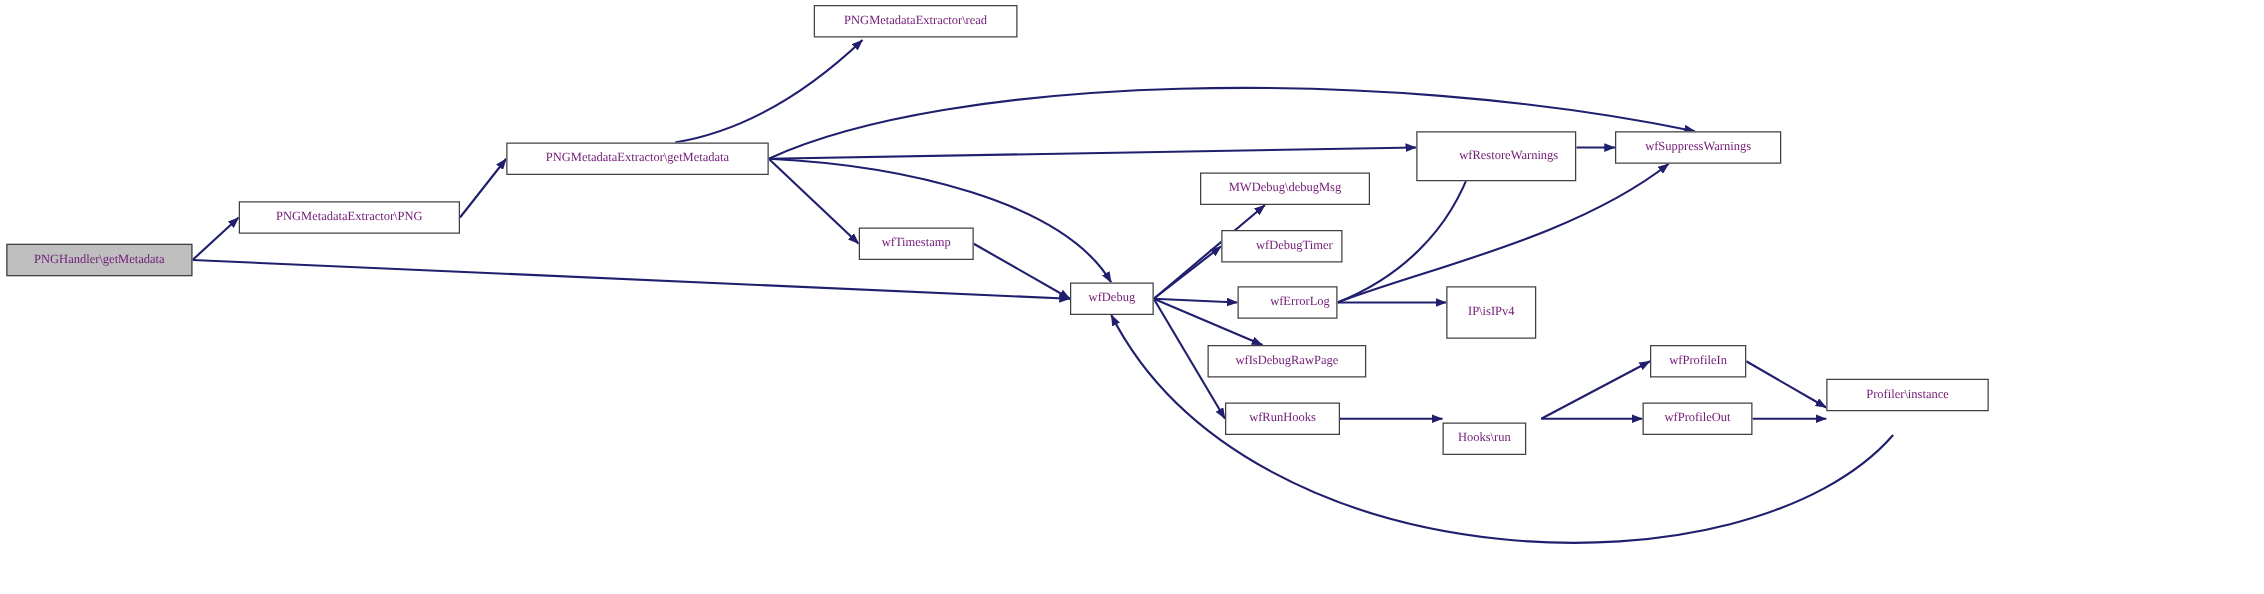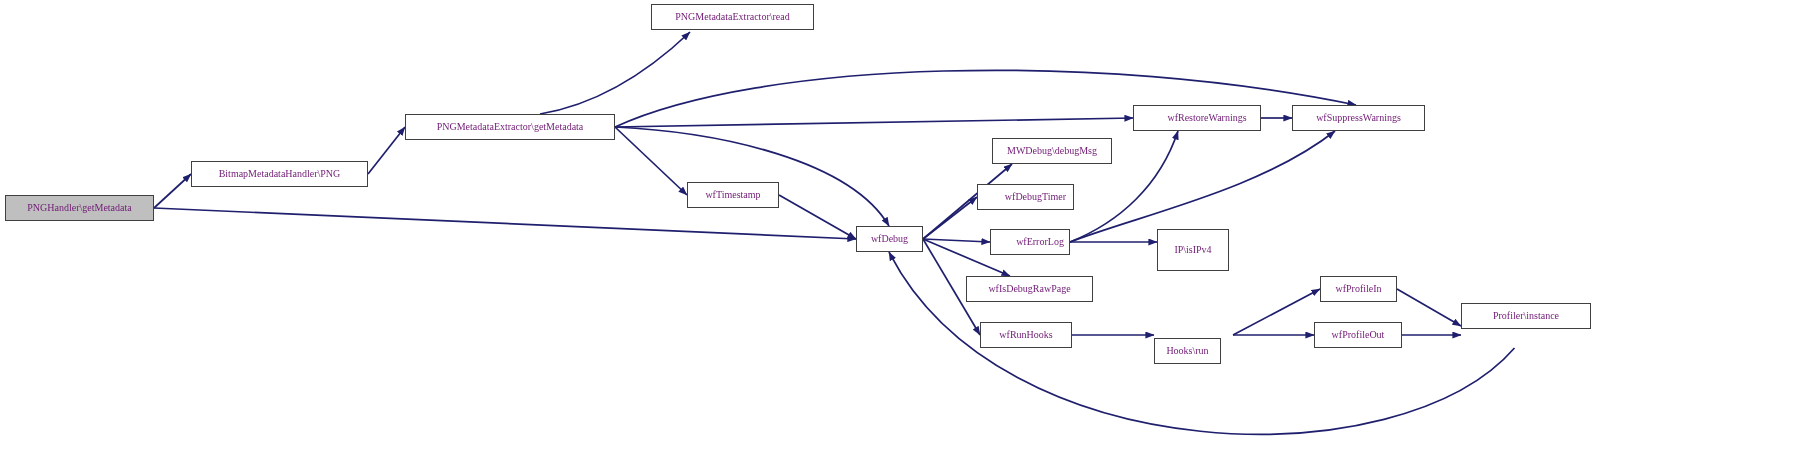--- a/index.html
+++ b/index.html
@@ -87,56 +87,56 @@
         <path d="M1397,289 L1461,326" marker-end="url(#arrowhead)" stroke="#1f1f6e" fill="none"></path>
         <path d="M1402,335 L1461,335" marker-end="url(#arrowhead)" stroke="#1f1f6e" fill="none"></path>
       </g>
   </svg>
 
   <div id="nodes-container">
       <div class="gnode root" style="left: 5px; top: 195px; width: 149px; height: 26px;">
         <span class="lbl">PNGHandler\getMetadata</span>
       </div>
       <div class="gnode" style="left: 191px; top: 161px; width: 177px; height: 26px;">
-        <span class="lbl">BitmapMetadataHandler\PNG</span>
+        <span class="lbl">PNGMetadataExtractor\PNG</span>
       </div>
       <div class="gnode" style="left: 405px; top: 114px; width: 210px; height: 26px;">
         <span class="lbl">PNGMetadataExtractor\getMetadata</span>
       </div>
       <div class="gnode" style="left: 651px; top: 4px; width: 163px; height: 26px;">
         <span class="lbl">PNGMetadataExtractor\read</span>
       </div>
       <div class="gnode" style="left: 687px; top: 182px; width: 92px; height: 26px;">
         <span class="lbl">wfTimestamp</span>
       </div>
       <div class="gnode" style="left: 856px; top: 226px; width: 67px; height: 26px;">
         <span class="lbl">wfDebug</span>
       </div>
-      <div class="gnode" style="left: 992px; top: 138px; width: 120px; height: 26px;">
+      <div class="gnode" style="left: 960px; top: 138px; width: 136px; height: 26px;">
         <span class="lbl">MWDebug\debugMsg</span>
       </div>
       <div class="gnode" style="left: 977px; top: 184px; width: 97px; height: 26px; padding-left: 20px;">
         <span class="lbl">wfDebugTimer</span>
       </div>
       <div class="gnode" style="left: 990px; top: 229px; width: 80px; height: 26px; padding-left: 20px;">
         <span class="lbl">wfErrorLog</span>
       </div>
       <div class="gnode" style="left: 966px; top: 276px; width: 127px; height: 26px;">
         <span class="lbl">wfIsDebugRawPage</span>
       </div>
       <div class="gnode" style="left: 980px; top: 322px; width: 92px; height: 26px;">
         <span class="lbl">wfRunHooks</span>
       </div>
       <div class="gnode" style="left: 1157px; top: 229px; width: 72px; height: 42px;">
         <span class="lbl">IP\isIPv4</span>
       </div>
       <div class="gnode" style="left: 1154px; top: 338px; width: 67px; height: 26px;">
         <span class="lbl">Hooks\run</span>
       </div>
-      <div class="gnode" style="left: 1133px; top: 105px; width: 128px; height: 26px; padding-left: 20px;">
+      <div class="gnode" style="left: 1133px; top: 105px; width: 128px; height: 40px; padding-left: 20px;">
         <span class="lbl">wfRestoreWarnings</span>
       </div>
       <div class="gnode" style="left: 1292px; top: 105px; width: 133px; height: 26px;">
         <span class="lbl">wfSuppressWarnings</span>
       </div>
       <div class="gnode" style="left: 1320px; top: 276px; width: 77px; height: 26px;">
         <span class="lbl">wfProfileIn</span>
       </div>
       <div class="gnode" style="left: 1314px; top: 322px; width: 88px; height: 26px;">
         <span class="lbl">wfProfileOut</span>

